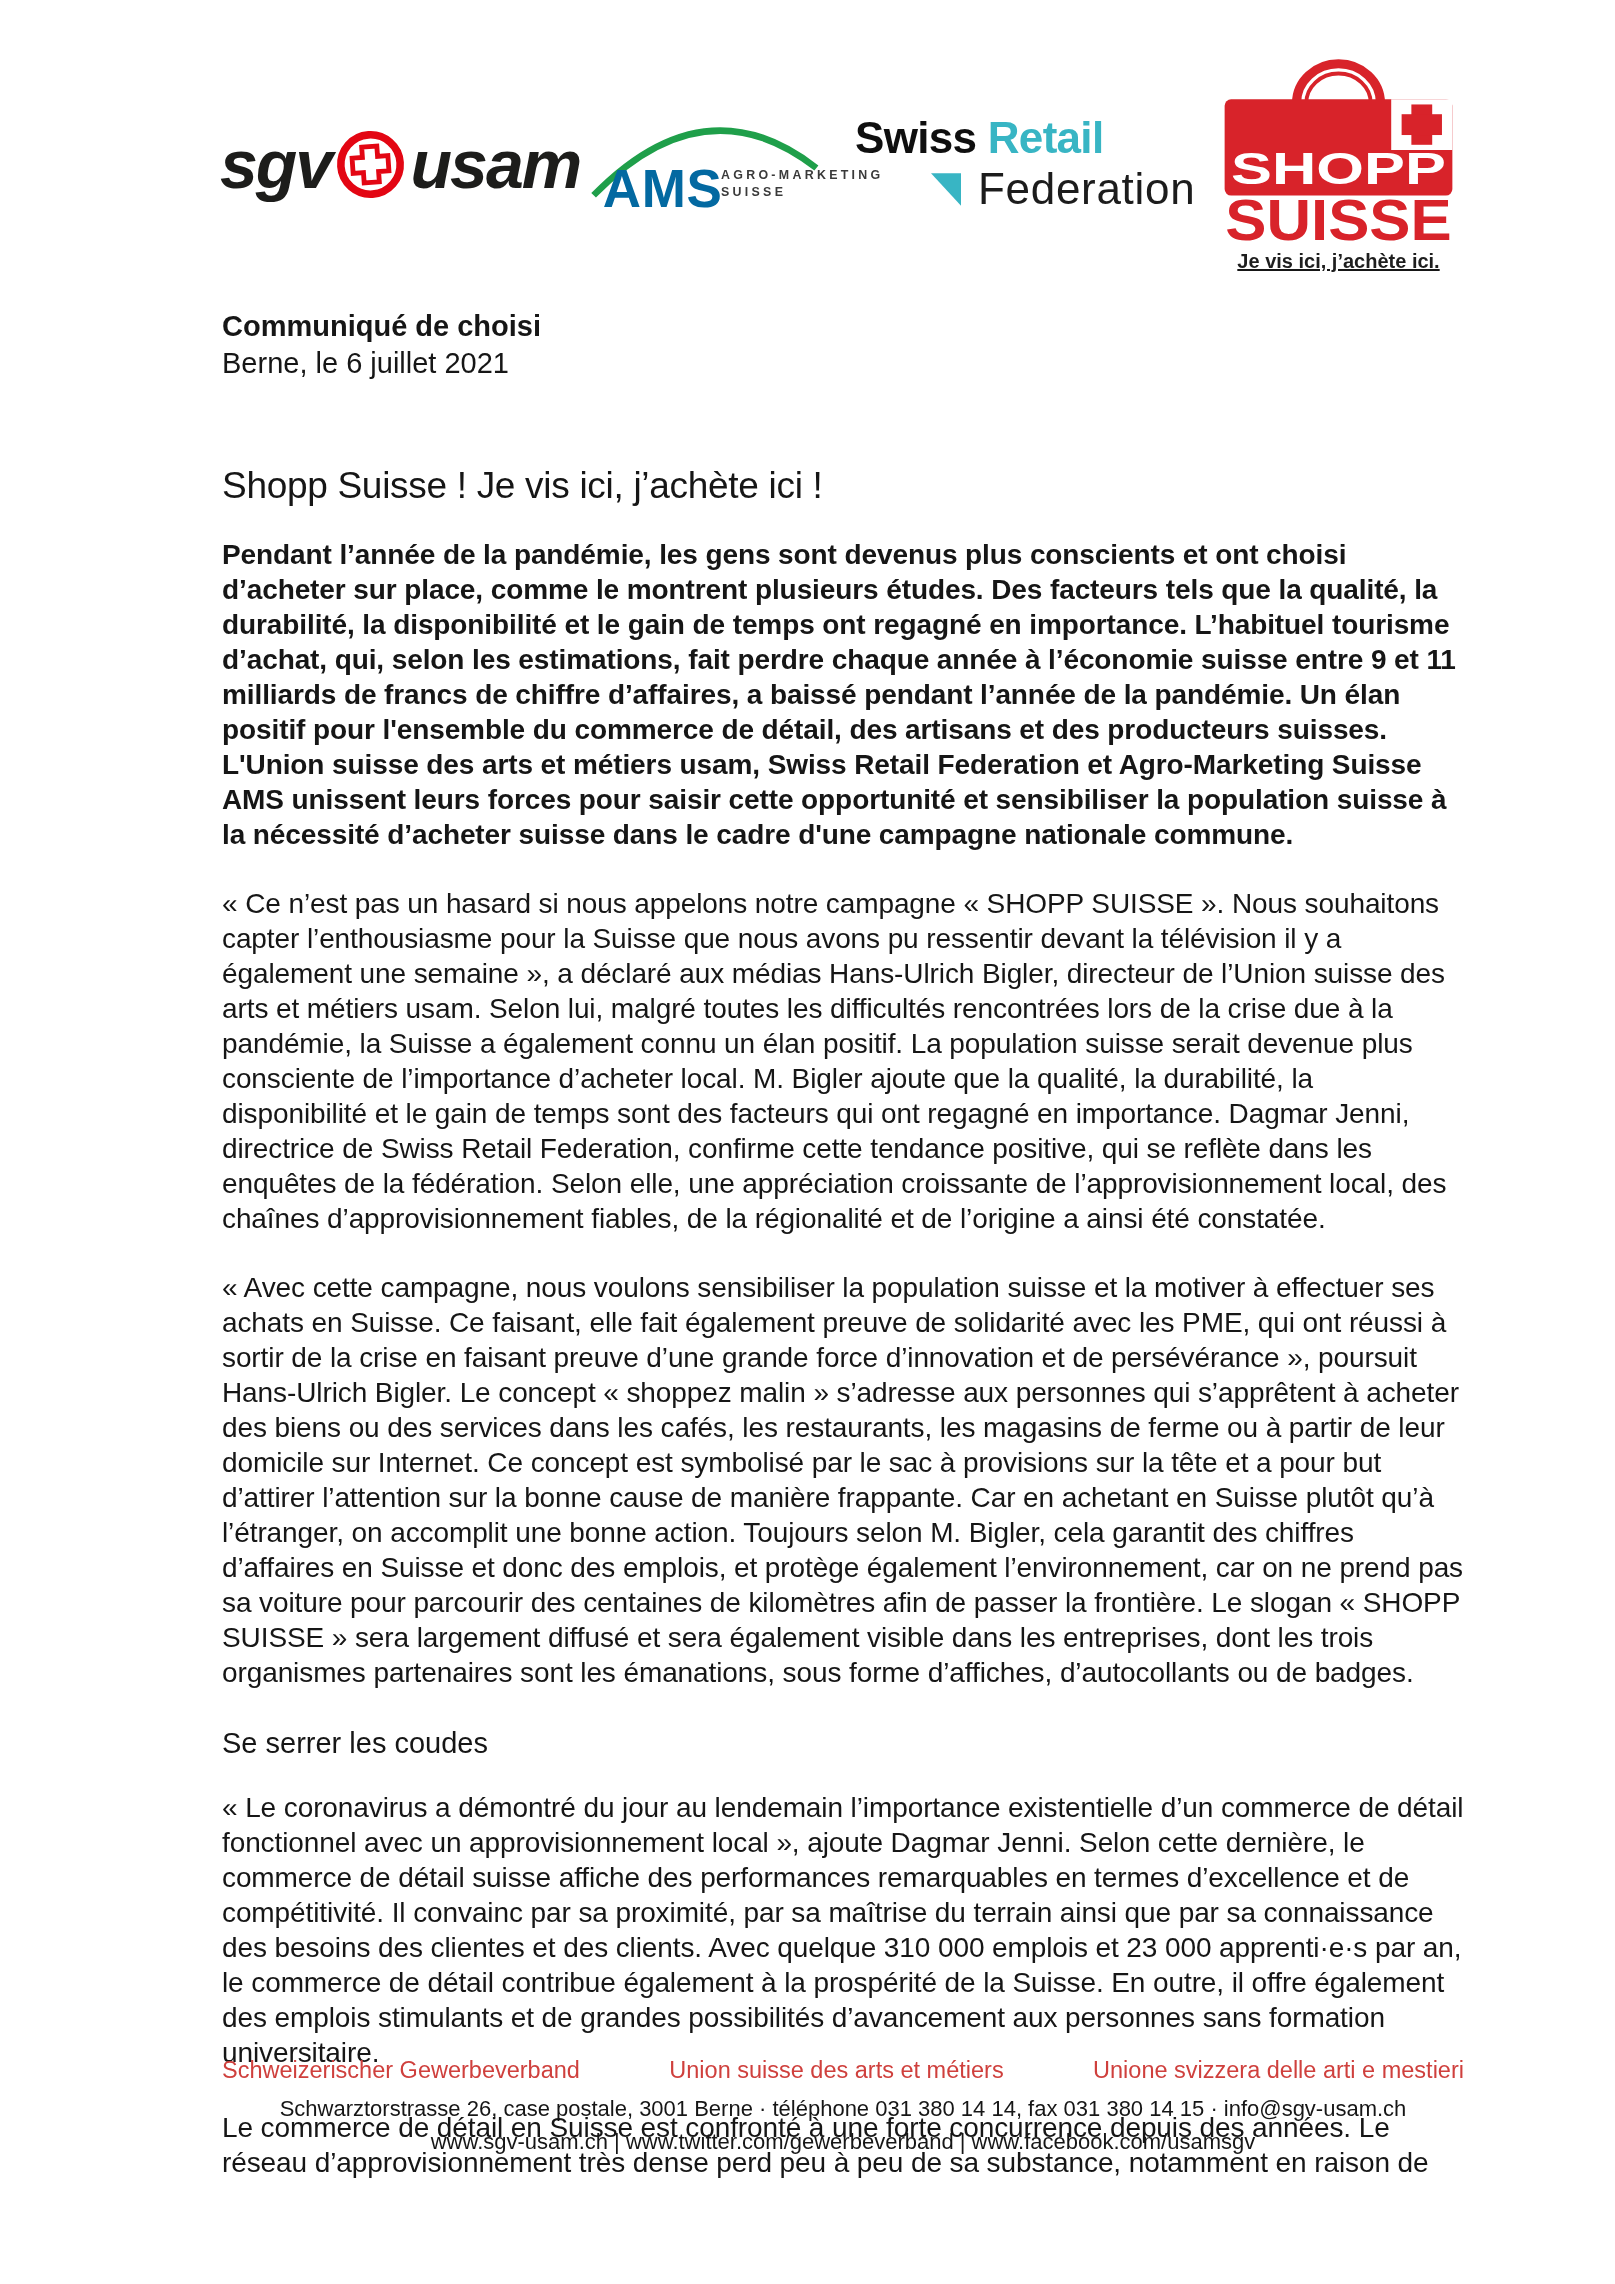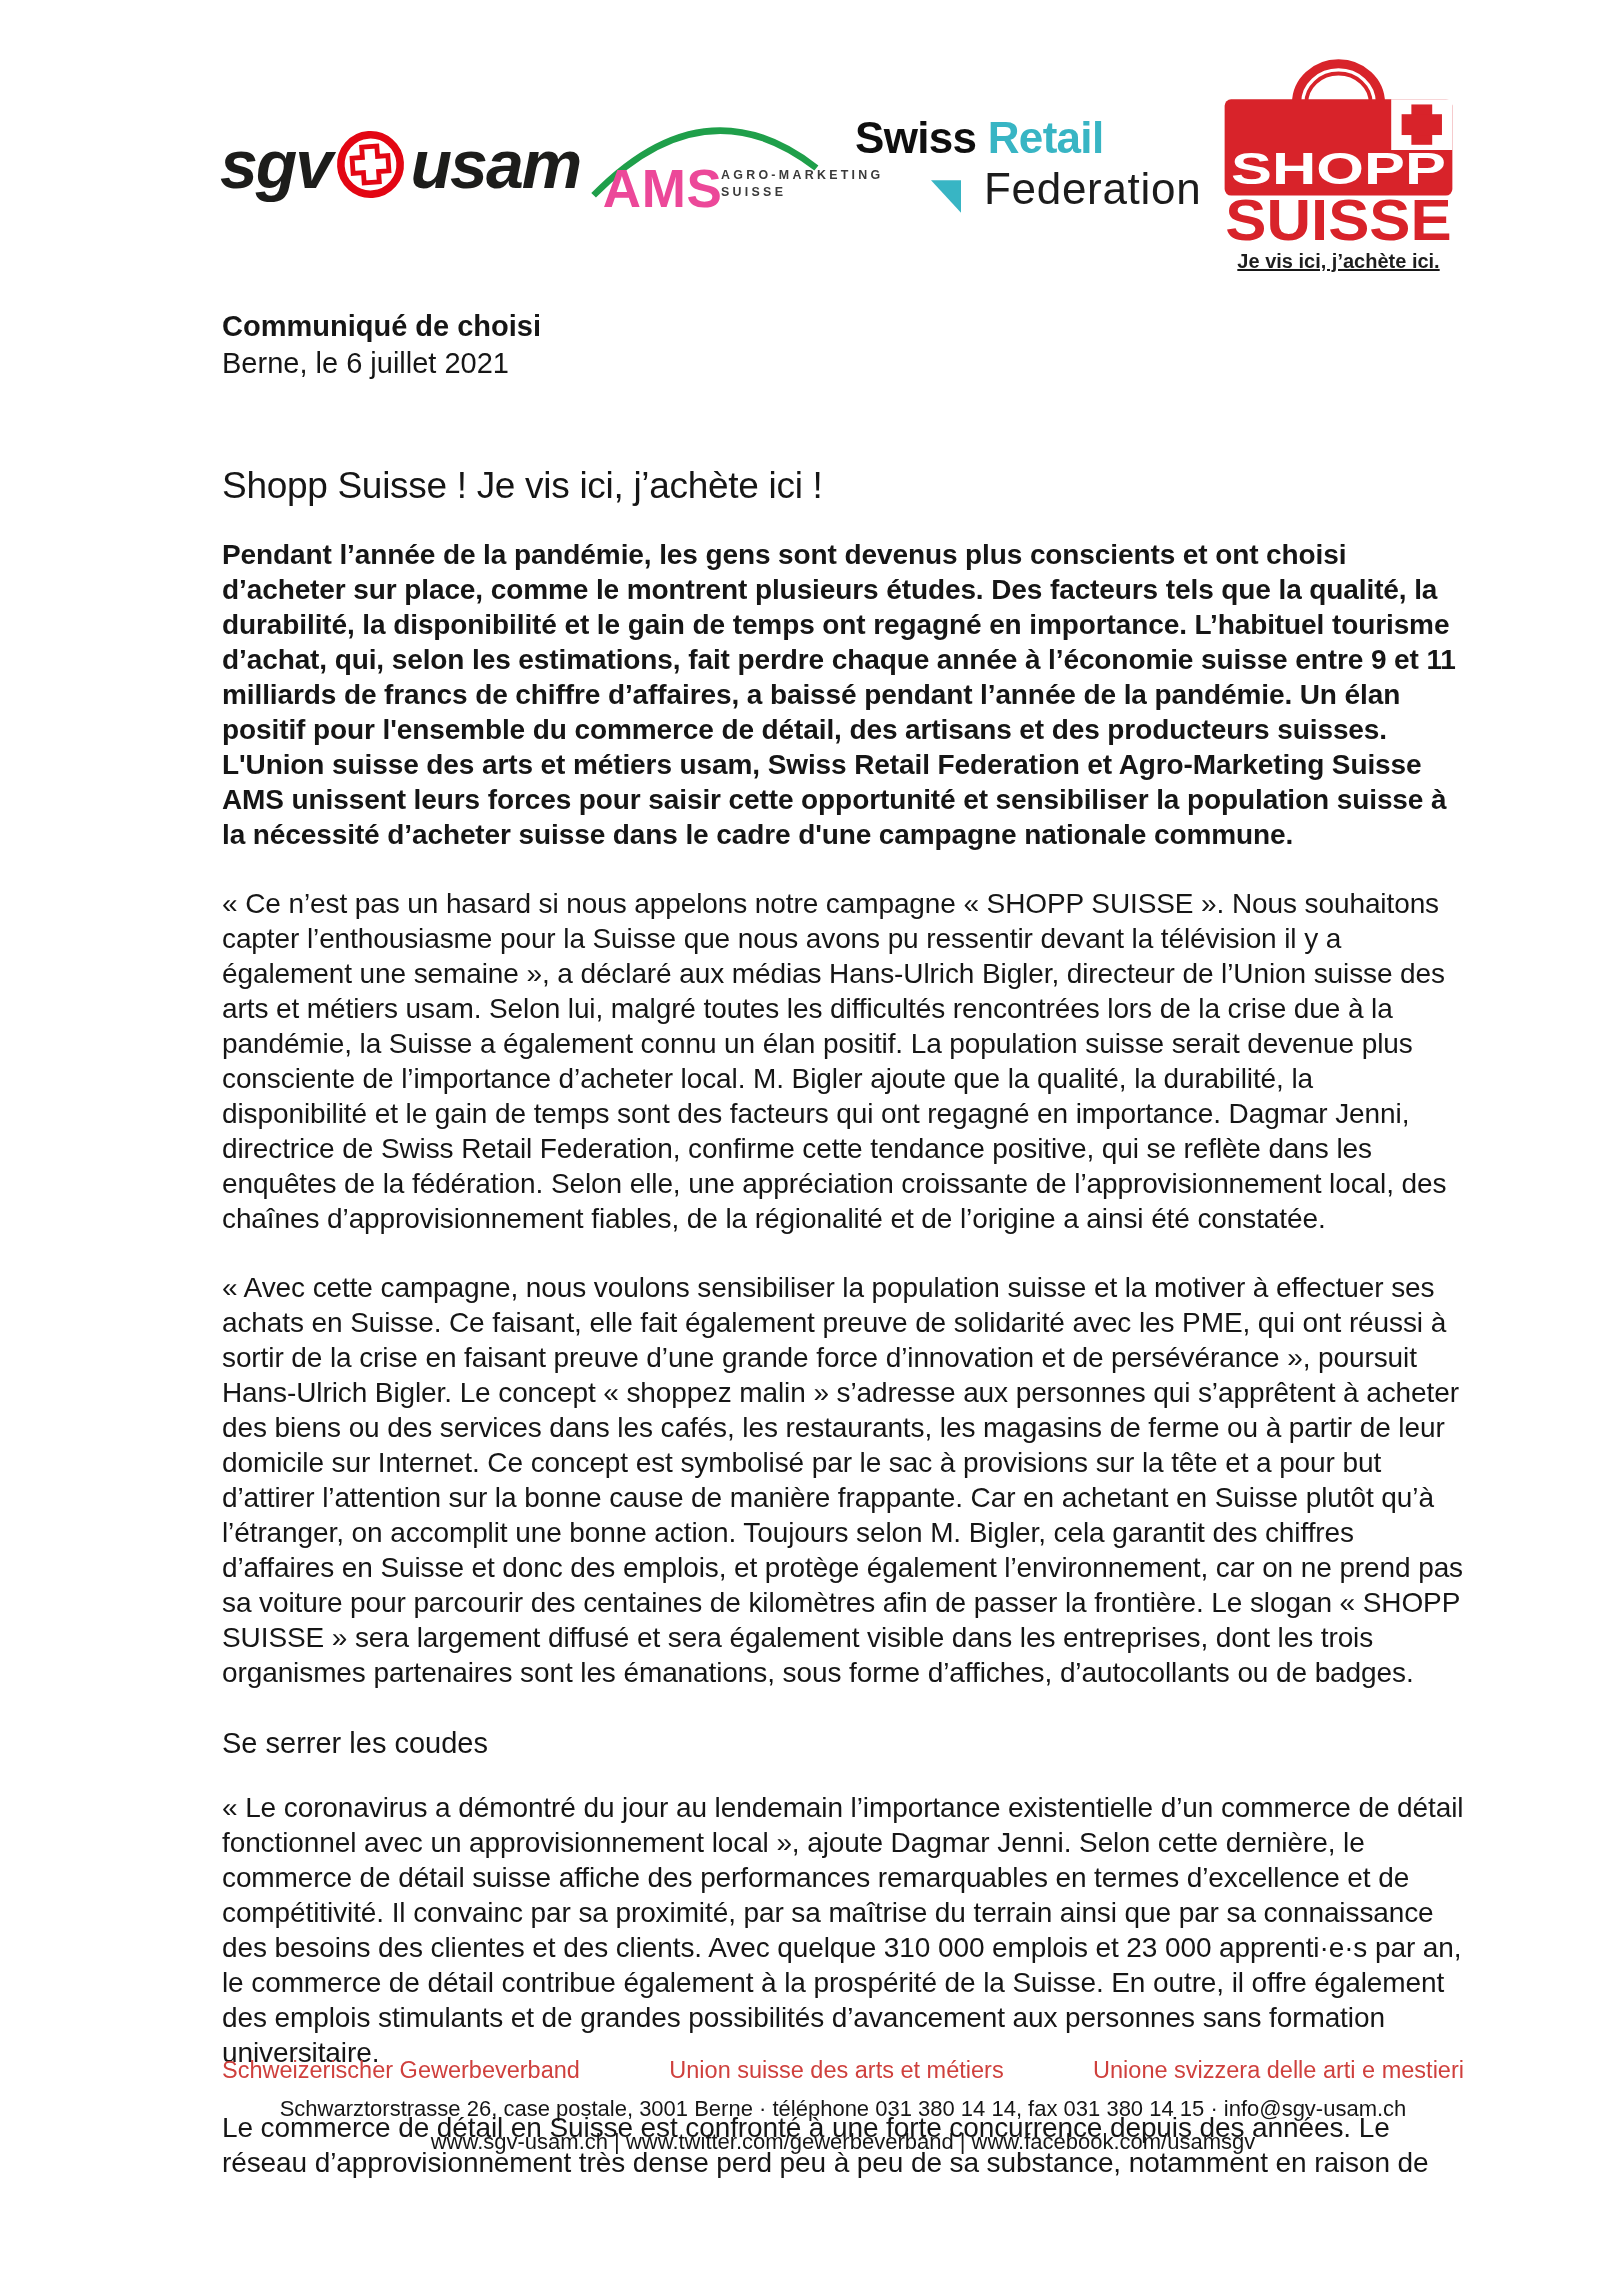--- a/index.html
+++ b/index.html
@@ -14,28 +14,28 @@
   .header { position:absolute; left:0; top:0; width:100%; height:287px; }
 
   .logo-sgv { position:absolute; left:190px; top:125px; display:flex; align-items:center;
     font-style:italic; font-weight:700; font-size:68px; letter-spacing:-2px; color:#1d1d1b; }
   .sgv-mark { margin:0 5.2px; transform:rotate(-4deg); }
   .sgv-mark svg { display:block; width:69px; height:69px; }
 
   .logo-ams { position:absolute; left:561px; top:104px; width:228px; height:111px; }
   .ams-arc { position:absolute; left:0; top:0; }
   .ams-abbr { position:absolute; left:11.7px; bottom:0; font-weight:700; font-size:53px;
-    color:#ec4899; letter-spacing:0.7px; line-height:1; }
+    color:#0369a1; letter-spacing:0.7px; line-height:1; }
   .ams-caption { position:absolute; left:130px; bottom:13px; font-size:12.4px; font-weight:700;
     color:#3a3a3a; letter-spacing:3.3px; line-height:17.6px; white-space:nowrap; }
 
   .logo-srf { position:absolute; left:825px; top:115px; font-size:44px; line-height:1.05; }
   .srf-row1 { font-weight:700; color:#0f0f0f; letter-spacing:-0.7px; }
   .srf-retail { color:#38b5c4; }
-  .srf-row2 { margin-left:76px; margin-top:5.2px; display:flex; align-items:flex-end; gap:23px; }
+  .srf-row2 { margin-left:76px; margin-top:5.2px; display:flex; align-items:flex-start; gap:17px; }
   .srf-triangle svg { display:block; margin-top:6.5px; }
   .srf-federation { font-weight:400; color:#1c1c1c; letter-spacing:0.7px; }
 
   .logo-shopp { position:absolute; left:1193px; top:55px; width:231px;text-decoration:underline; }
   .logo-shopp svg { display:block; }
   .shopp-tagline { margin-top:5.2px; width:100%; text-align:center; font-size:20px;
     font-weight:700; color:#1e1e1e; white-space:nowrap; }
 
   
   .content { position:absolute; left:192px; top:308px; width:1242px; }

